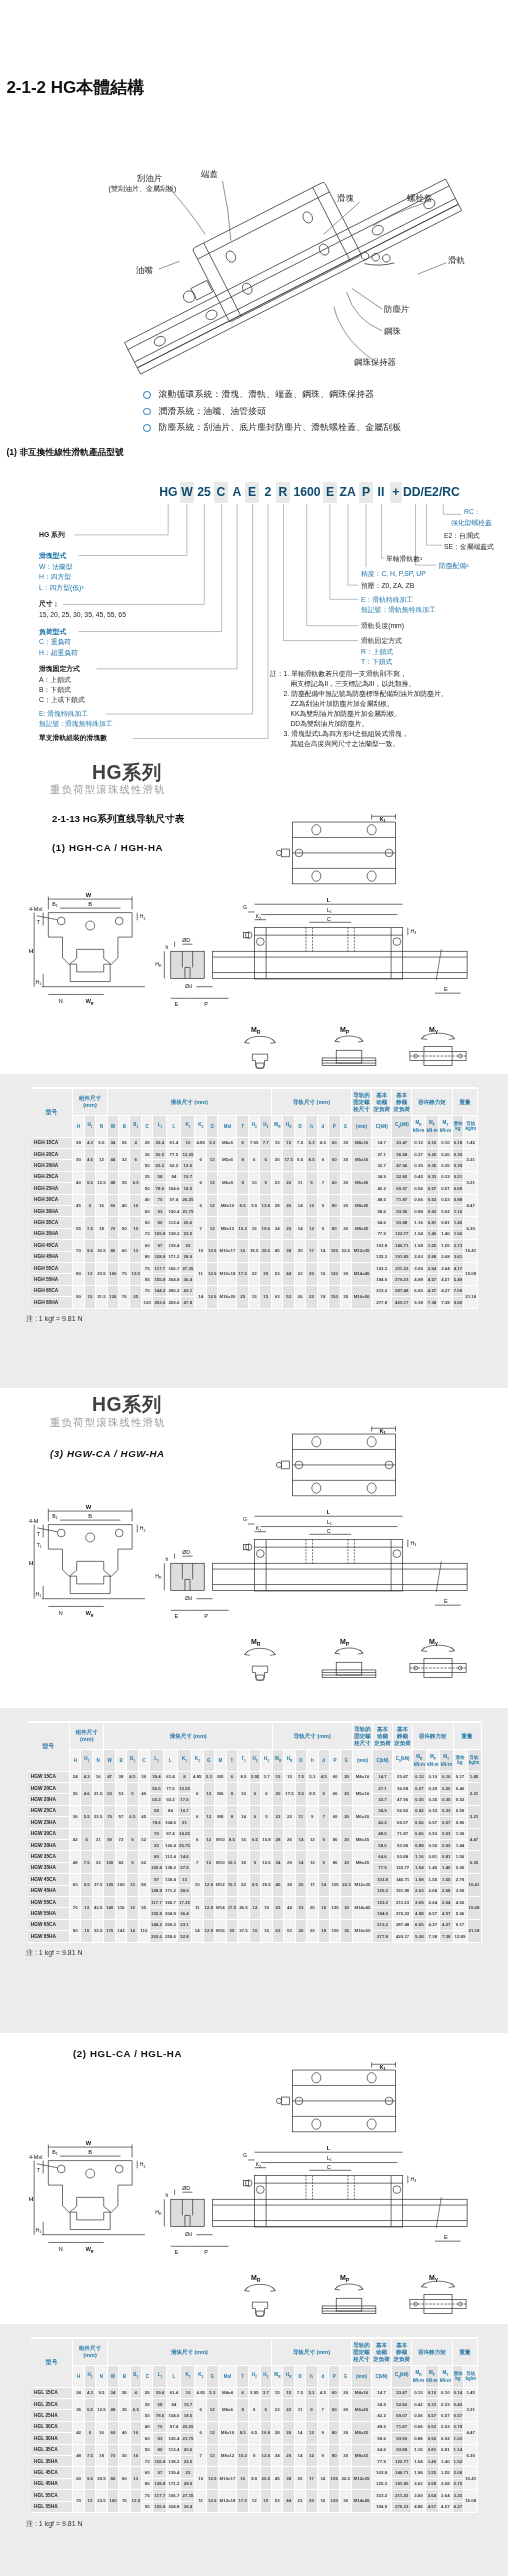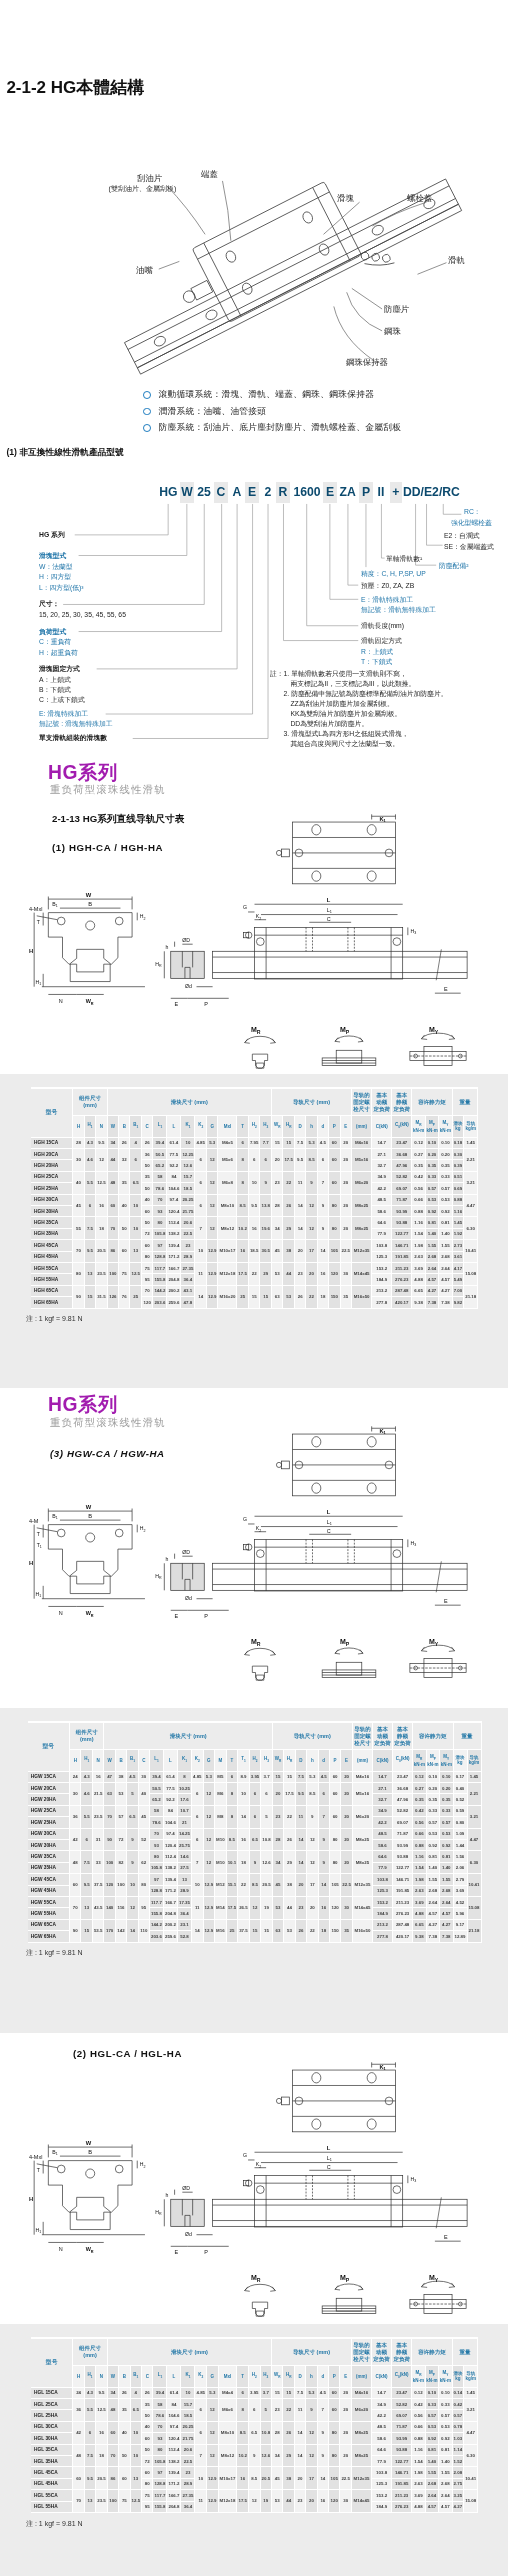--- a/index.html
+++ b/index.html
@@ -26,21 +26,21 @@
   .codewrap{left:0;top:482px;width:509px;height:272px;}
   .codeseg{position:absolute;top:0;height:20.6px;line-height:20.6px;text-align:center;font-size:12.2px;font-weight:bold;color:#0c4a6e;font-family:"Liberation Sans",sans-serif;}
   .codeseg.g{background:#e9e9e9;}
   .cd-label{position:absolute;font-size:6.8px;white-space:nowrap;line-height:7.7px;}
   .cd-black{color:#1c1c1c;}
   .cd-blue{color:#1e74a8;}
   .cd-bold{font-weight:bold;}
   .cd-notes{position:absolute;left:270px;top:187px;font-size:6.8px;color:#1c1c1c;line-height:10px;white-space:nowrap;}
   .cd-lines{position:absolute;left:0;top:0;width:509px;height:272px;}
   
-  .series-h{font-size:19.3px;font-weight:bold;color:#a21caf;letter-spacing:0.6px;}
+  .series-h{font-size:19.3px;font-weight:bold;color:#404040;letter-spacing:0.6px;margin-left:44px;}
   .series-sub{font-size:10.3px;color:#9b9b9b;letter-spacing:1.3px;}
   .tbl-title{font-size:9.7px;font-weight:bold;color:#111;}
   .variant-title{font-size:9.7px;font-weight:bold;color:#111;letter-spacing:0.6px;}
   
   .drawing-mount{width:509px;height:264px;}
   .dm-top{position:absolute;left:270px;top:0;}
   .dm-main{position:absolute;left:29px;top:77px;}
   .dm-moments{position:absolute;left:229px;top:213px;display:flex;gap:27px;}
   .moment{position:relative;width:62px;height:46px;}
   .mlabel{position:absolute;left:22px;top:0;font-size:7px;font-weight:bold;color:#111;}
@@ -110,21 +110,21 @@
     </svg>
     <span class="iso-label" style="left:240px;top:99px;">滑塊</span>
     <span class="iso-label" style="left:310px;top:99px;">螺栓蓋</span>
     <span class="iso-label" style="left:351px;top:161px;">滑軌</span>
     <span class="iso-label" style="left:40px;top:79px;">刮油片</span>
     <span class="iso-label iso-sub" style="left:11.6px;top:90px;">(雙刮油片、金屬刮板)</span>
     <span class="iso-label" style="left:104px;top:75px;">端蓋</span>
     <span class="iso-label" style="left:39px;top:171px;">油嘴</span>
     <span class="iso-label" style="left:287px;top:210px;">防塵片</span>
     <span class="iso-label" style="left:287px;top:232px;">鋼珠</span>
-    <span class="iso-label" style="left:229px;top:263px;padding-left:20px;">鋼珠保持器</span>
+    <span class="iso-label" style="left:237px;top:263px;padding-left:20px;">鋼珠保持器</span>
   </div>
 
   <div class="abs bullets">
     <div class="bullet-row">
         <span class="bullet-dot"></span>
         <span class="bullet-text">滾動循環系統：滑塊、滑軌、端蓋、鋼珠、鋼珠保持器</span>
       </div>
     <div class="bullet-row">
         <span class="bullet-dot"></span>
         <span class="bullet-text">潤滑系統：油嘴、油管接頭</span>

